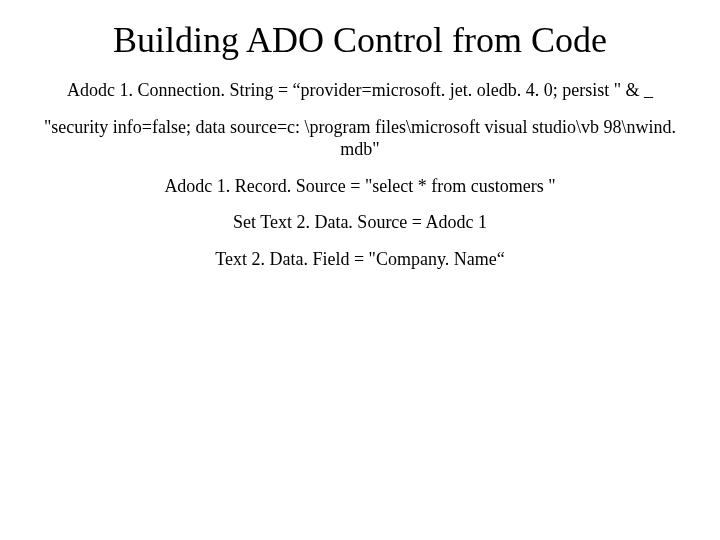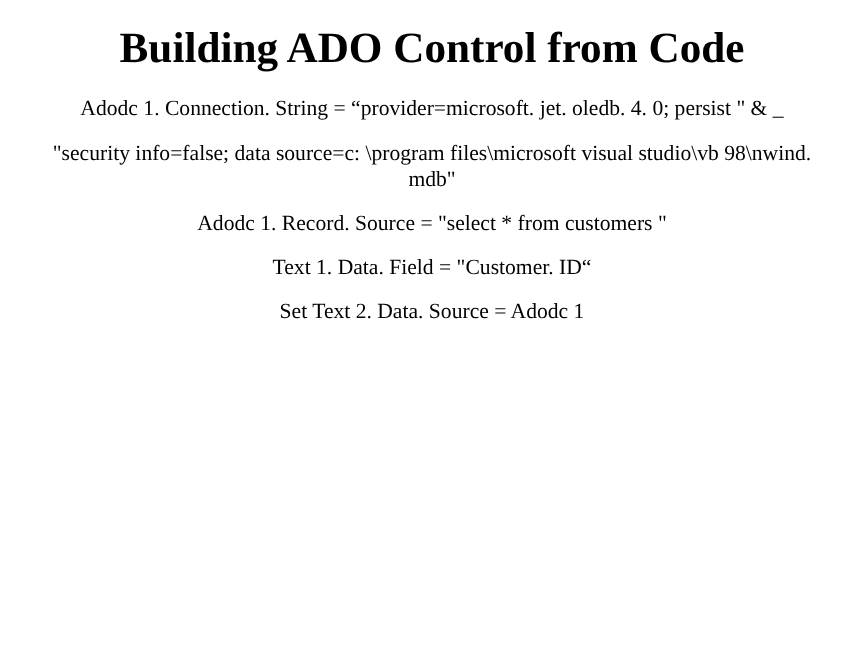--- a/index.html
+++ b/index.html
@@ -11,36 +11,36 @@
     font-family: "Times New Roman", Times, serif;
     color: #000000;
     box-sizing: border-box;
   }
   .slide {
     padding: 20px 30px 20px 30px;
     box-sizing: border-box;
   }
   .title {
     font-size: 36px;
-    font-weight: bold;
+    font-weight: normal;
     text-align: center;
     margin: 0 0 18px 0;
     line-height: 1.15;
   }
   .body-line {
     font-size: 18px;
     line-height: 1.25;
     margin: 0 0 14px 0;
     text-align: center;
   }
 </style>
 </head>
 <body>
 
 <div class="slide">
   <h1 class="title">Building ADO Control from Code</h1>
 
   <p class="body-line">Adodc 1. Connection. String = “provider=microsoft. jet. oledb. 4. 0; persist " &amp; _</p>
   <p class="body-line">"security info=false; data source=c: \program files\microsoft visual studio\vb 98\nwind. mdb"</p>
   <p class="body-line">Adodc 1. Record. Source = "select * from customers "</p>
-  <p class="body-line">Text 1. Data. Field = "Customer. ID“</p>
   <p class="body-line">Set Text 2. Data. Source = Adodc 1</p>
+  <p class="body-line">Text 2. Data. Field = "Company. Name“</p>
 </div>
 
 </body></html>

